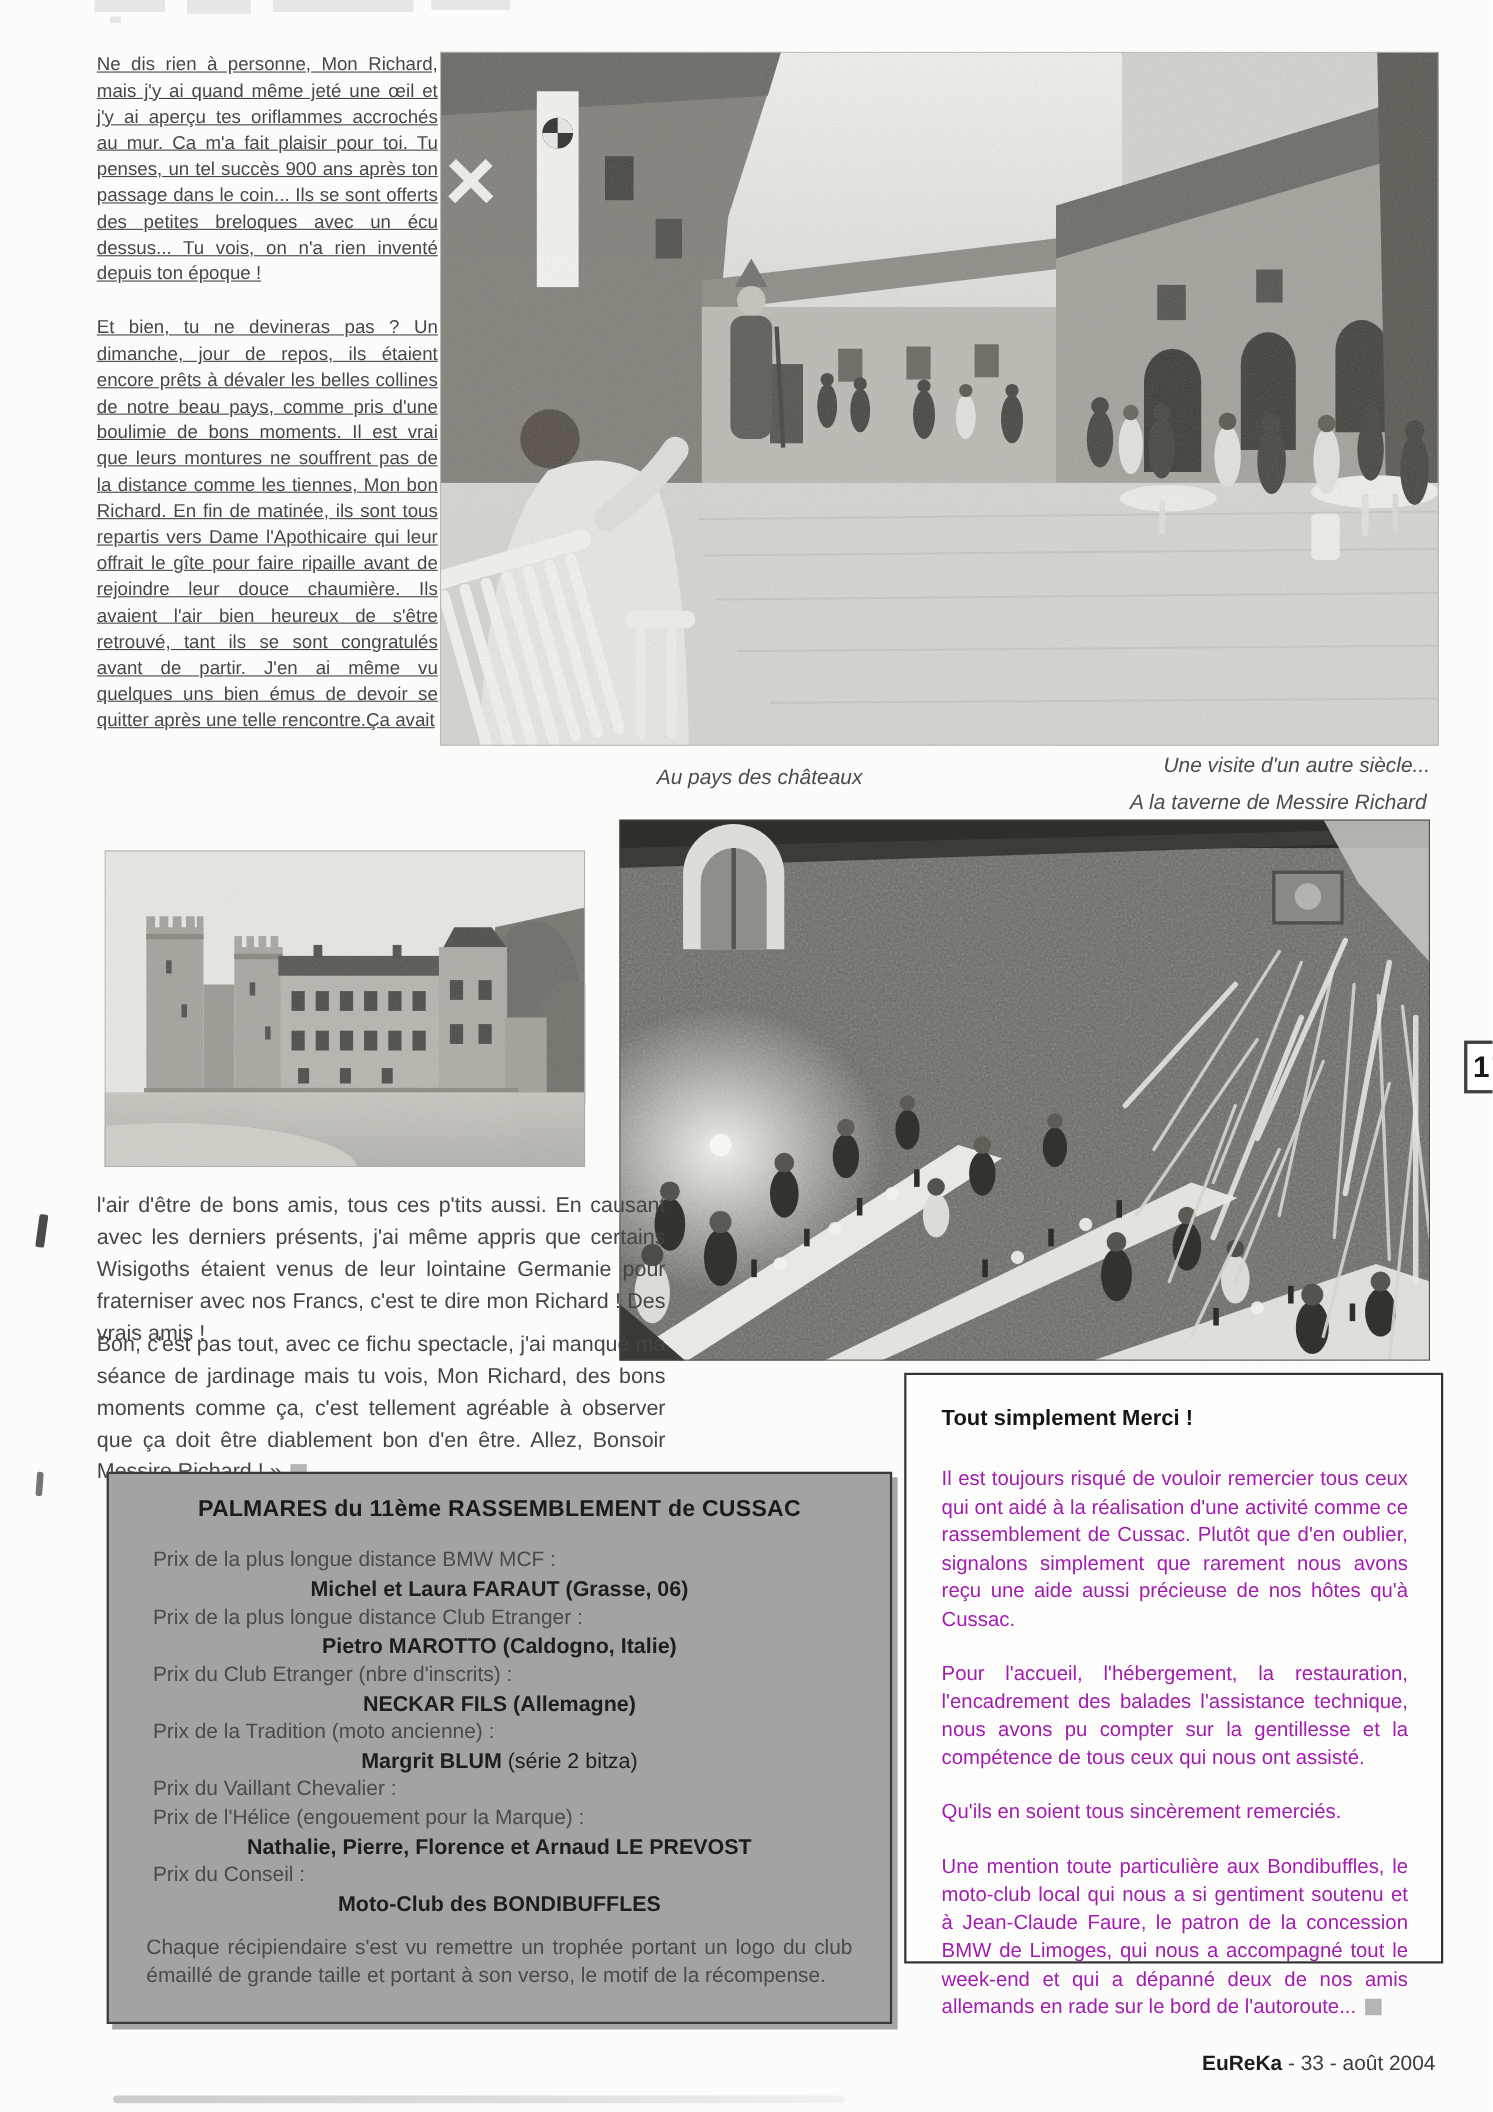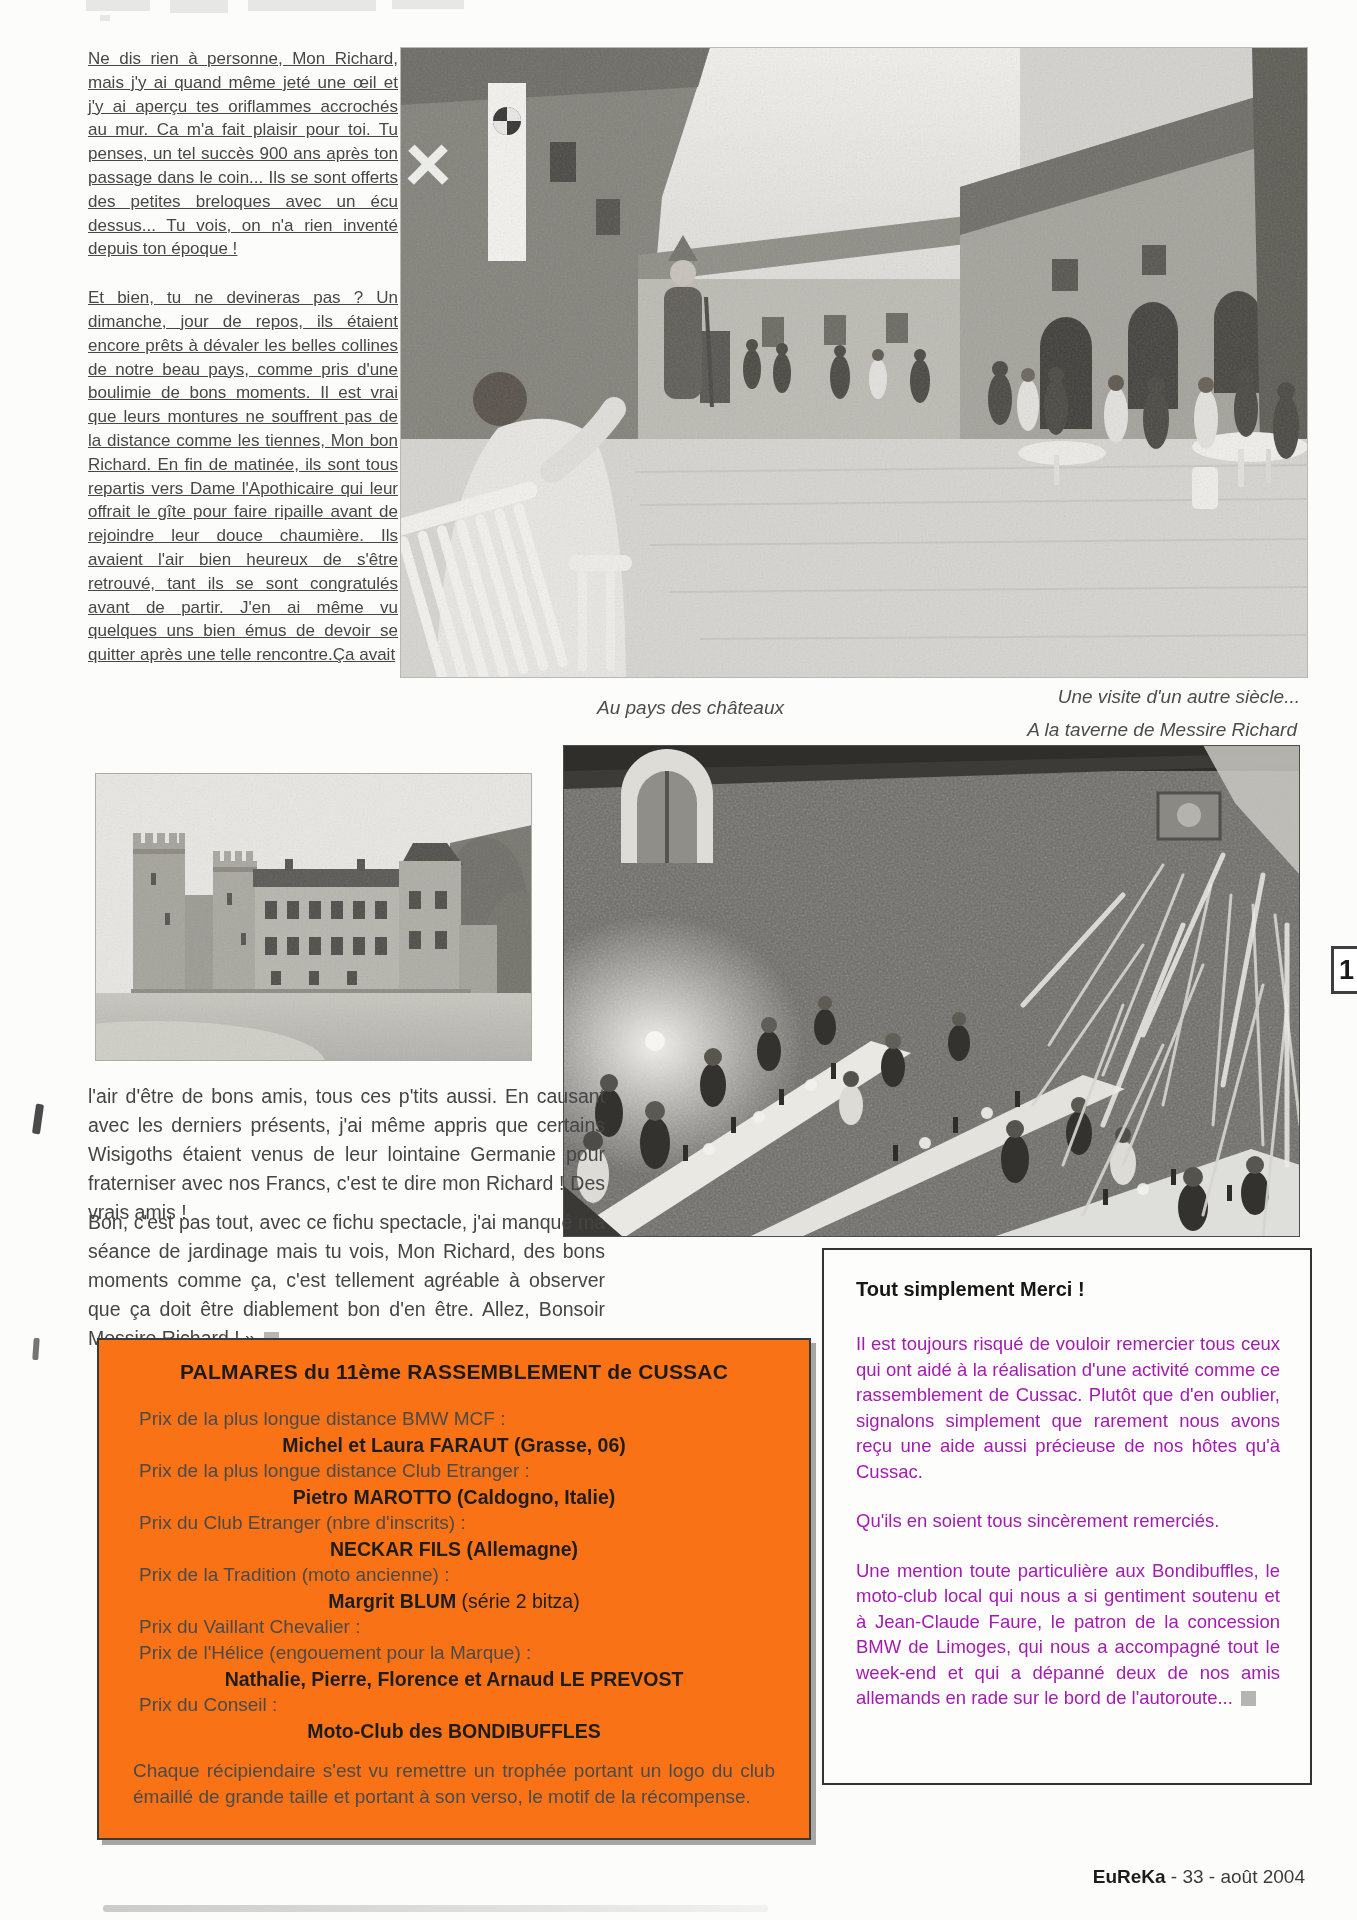--- a/index.html
+++ b/index.html
@@ -9,21 +9,21 @@
   
   .col1{left:88px;top:47px;width:310px;font-size:17px;line-height:23.8px;
         text-align:justify;color:#474747;}
   .col1 p{margin:0 0 25px 0;text-decoration:underline;}
   .widepara{left:88px;width:517px;font-size:19.5px;line-height:29px;text-align:justify;color:#454545;}
   .endsq{display:inline-block;width:15px;height:15px;background:#b5b5b3;margin-left:8px;
          vertical-align:baseline;transform:translateY(2px);}
   
   .caption{font-size:19px;font-style:italic;color:#4c4c4c;white-space:nowrap;}
   
-  .palmares{left:97px;top:1338px;width:714px;height:502px;background:#f97316;
+  .palmares{left:97px;top:1338px;width:714px;height:502px;background:#a3a3a3;
             border:2px solid #3a3a3a;box-shadow:5px 5px 0 #a6a6a4;box-sizing:border-box;
             padding-top:20px;}
   .palmares-title{text-align:center;font-size:21px;font-weight:bold;color:#1b1b1b;
                   letter-spacing:.2px;margin:0 0 22px 0;}
   .prize-label{font-size:19px;line-height:26px;color:#4a4a4a;padding-left:40px;}
   .prize-winner{font-size:19.5px;line-height:26px;text-align:center;color:#1d1d1d;}
   .prize-winner .b{font-weight:bold;}
   .palmares-closing{margin:14px 34px 0 34px;font-size:19px;line-height:26px;
                     text-align:justify;color:#4a4a4a;}
   
@@ -404,20 +404,21 @@
     <div>
       <div class="prize-label">Prix du Conseil :</div>
       <div class="prize-winner"><span class="b">Moto-Club des BONDIBUFFLES</span><span></span></div>
     </div>
     <div class="palmares-closing">Chaque récipiendaire s'est vu remettre un trophée portant un logo du club émaillé de grande taille et portant à son verso, le motif de la récompense.</div>
   </div>
 
   <div class="abs merci">
     <div class="merci-title">Tout simplement Merci !</div>
     <p>Il est toujours risqué de vouloir remercier tous ceux qui ont aidé à la réalisation d'une activité  comme ce rassemblement de Cussac. Plutôt que d'en oublier,  signalons simplement que rarement  nous avons reçu une aide aussi précieuse de nos hôtes qu'à Cussac.</p>
+    <p>Pour l'accueil,  l'hébergement, la restauration, l'encadrement des balades l'assistance technique, nous avons pu compter sur la gentillesse et la compétence de tous ceux qui nous ont assisté.</p>
     <p>Qu'ils en soient tous sincèrement remerciés.</p>
     <p>
       <span>Une mention toute particulière aux Bondibuffles, le moto-club local qui nous a si gentiment soutenu et à Jean-Claude Faure, le patron de la concession BMW de Limoges, qui nous a accompagné tout le week-end et qui a dépanné deux de nos amis allemands en rade sur le bord de l'autoroute...</span><span class="endsq"></span>
     </p>
   </div>
 
   <div class="abs footer">
     <span class="b">EuReKa</span><span> - 33  - août 2004</span>
   </div>
 

